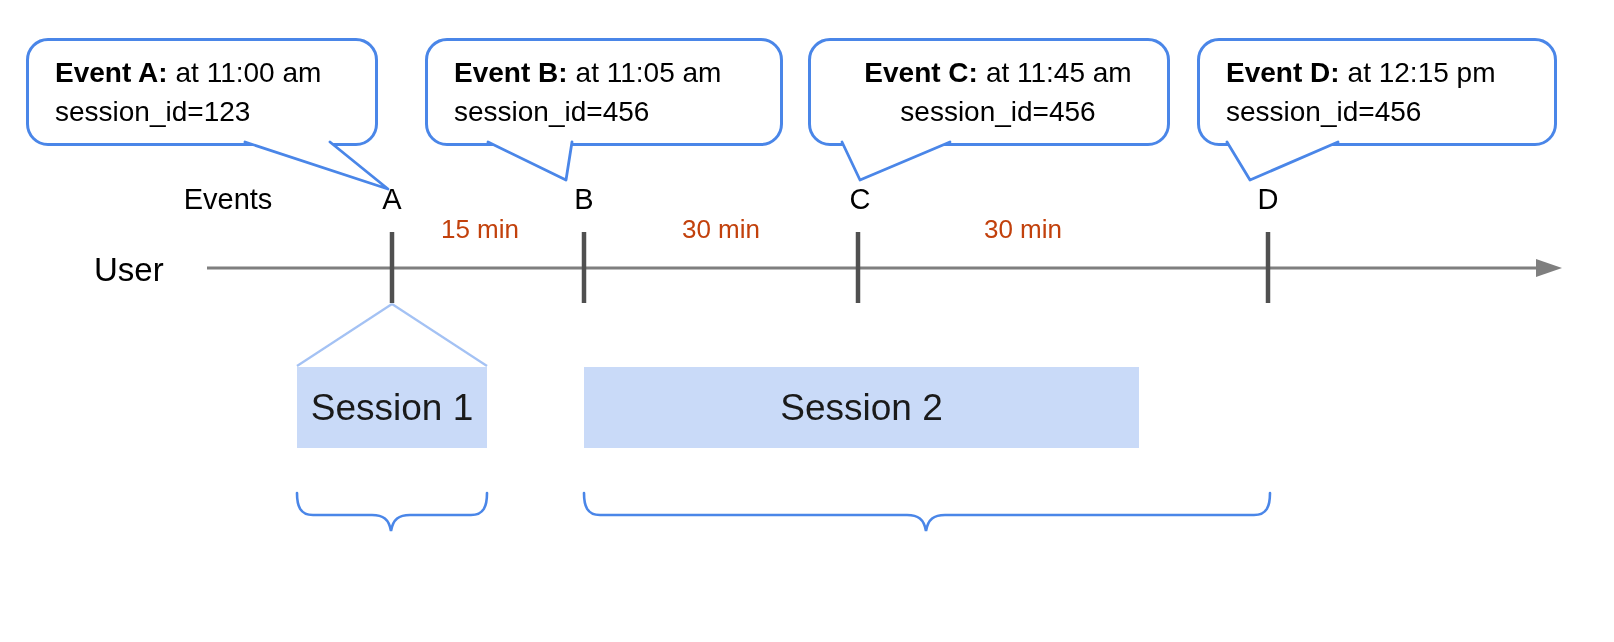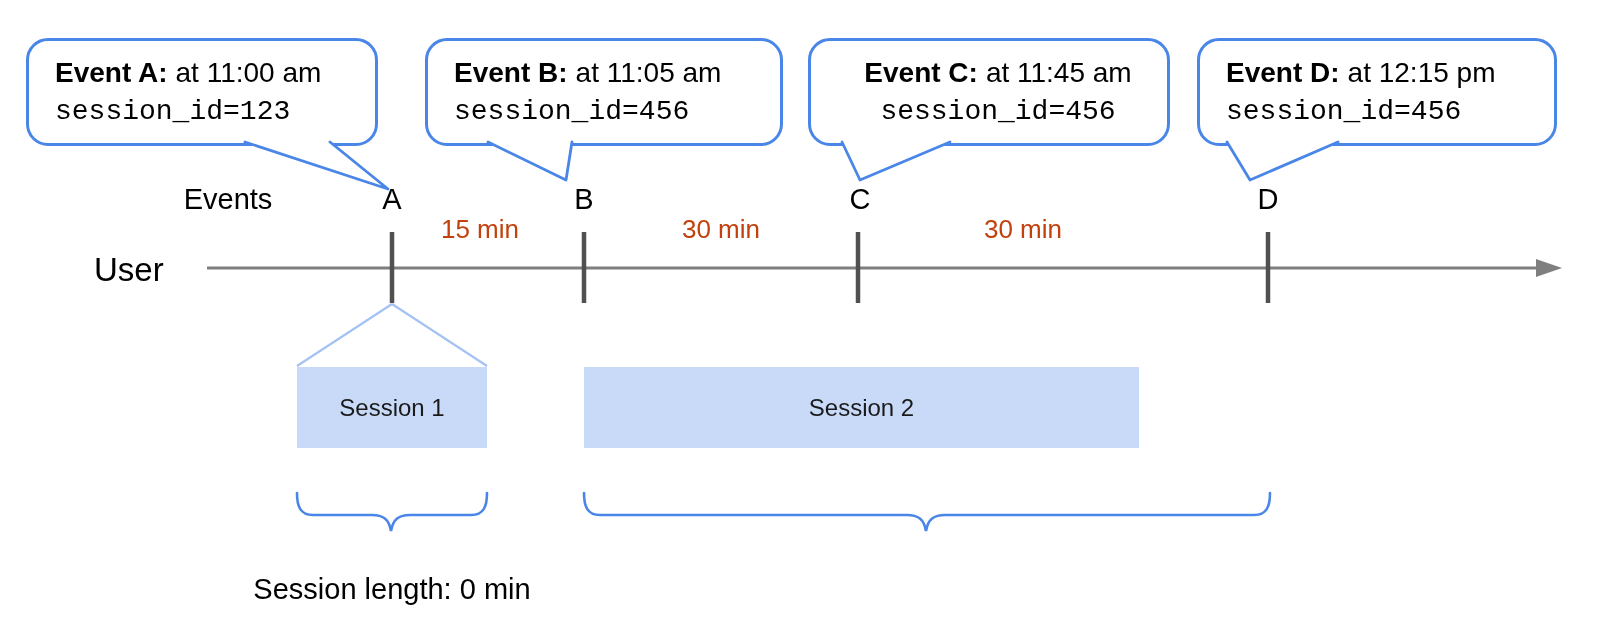--- a/index.html
+++ b/index.html
@@ -8,42 +8,42 @@
     font-family:"Liberation Sans", sans-serif; color:#000; overflow:hidden;
   }
   .bubble {
     position:absolute; top:38px; height:108px; box-sizing:border-box;
     background:#ffffff; border:3px solid #4a86e8; border-radius:22px;
     padding:12px 8px 0 26px; font-size:28px; line-height:39px; color:#000;
     z-index:1; white-space:nowrap;
   }
   .bubble .b { font-weight:bold; }
   .bubble .t { margin-left:8px; }
-  .bubble .line2 { display:block;font-family:Liberation Mono, monospace; }
+  .bubble .line2 { display:block; }
   #lineart { position:absolute; left:0; top:0; z-index:5; pointer-events:none; }
   .axis-letter {
     position:absolute; top:183px; width:60px; text-align:center;
     font-size:29px; color:#000; z-index:2;
   }
   .events-label {
     position:absolute; top:183px; left:168px; width:120px; text-align:center;
     font-size:29px; color:#000; z-index:2;
   }
   .interval {
     position:absolute; top:214px; width:120px; text-align:center;
     font-size:26px; color:#c2410c; z-index:2;
   }
   .user-label {
     position:absolute; top:251px; left:94px; width:92px; text-align:left;
     font-size:33px; color:#000; z-index:2;
   }
   .session-box {
     position:absolute; top:367px; height:81px; background:#c9daf8;
     display:flex; align-items:center; justify-content:center;
-    font-size:24px; color:#1a1a1a; z-index:1;
+    font-size:37px; color:#1a1a1a; z-index:1;
   }
   .length-label {
     position:absolute; top:573px; text-align:center; font-size:29px;
     color:#000; z-index:2;
   }
 </style>
 </head>
 <body>
 
 <div id="canvas">
@@ -77,21 +77,20 @@
 
   <div class="user-label">User</div>
 
   <div class="session-box" style="left:297px; width:190px;">
     <span>Session 1</span>
   </div>
   <div class="session-box" style="left:584px; width:555px;">
     <span>Session 2</span>
   </div>
 
-  <div class="length-label" style="left:192px; width:400px;">Session length: 0 min</div>
 
   <svg id="lineart" width="1614" height="642" viewBox="0 0 1614 642">
 
     <path d="M 245,142 L 388,189 L 330,142" fill="#ffffff" stroke="#4a86e8" stroke-width="2.8" stroke-linejoin="round" stroke-linecap="round"></path>
     <path d="M 488,142 L 566,180 L 572,142" fill="#ffffff" stroke="#4a86e8" stroke-width="2.8" stroke-linejoin="round" stroke-linecap="round"></path>
     <path d="M 842,142 L 860,180 L 950,142" fill="#ffffff" stroke="#4a86e8" stroke-width="2.8" stroke-linejoin="round" stroke-linecap="round"></path>
     <path d="M 1227,142 L 1250,180 L 1338,142" fill="#ffffff" stroke="#4a86e8" stroke-width="2.8" stroke-linejoin="round" stroke-linecap="round"></path>
 
     <line x1="207" y1="268" x2="1540" y2="268" stroke="#7f7f7f" stroke-width="3"></line>
     <path d="M 1562,268 L 1536,259 L 1536,277 Z" fill="#7f7f7f"></path>

